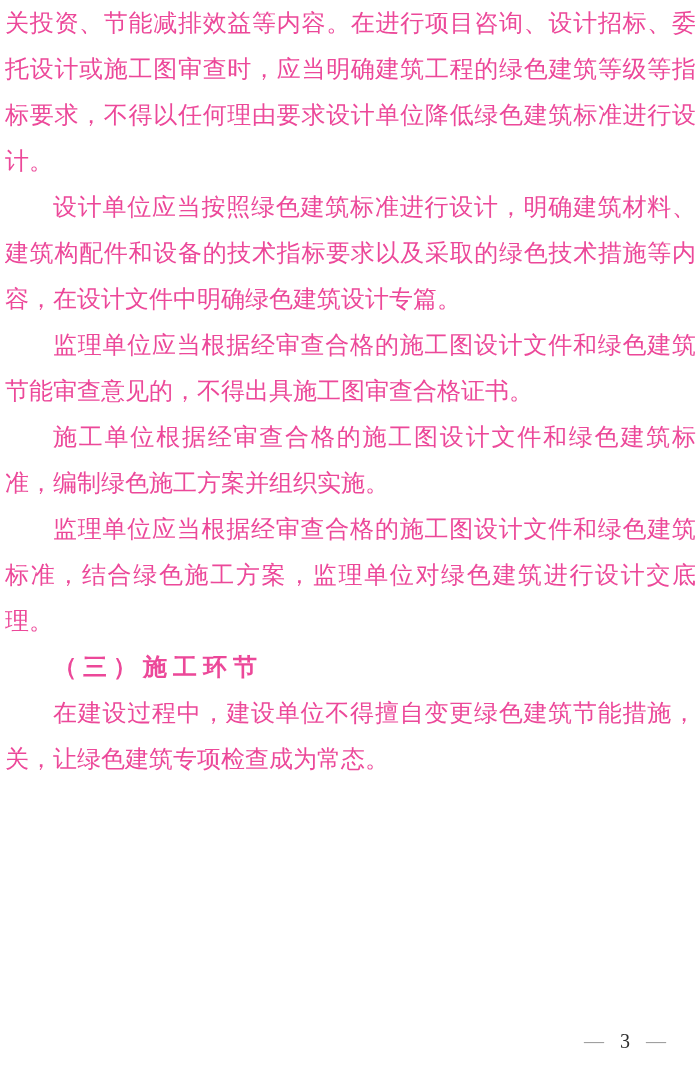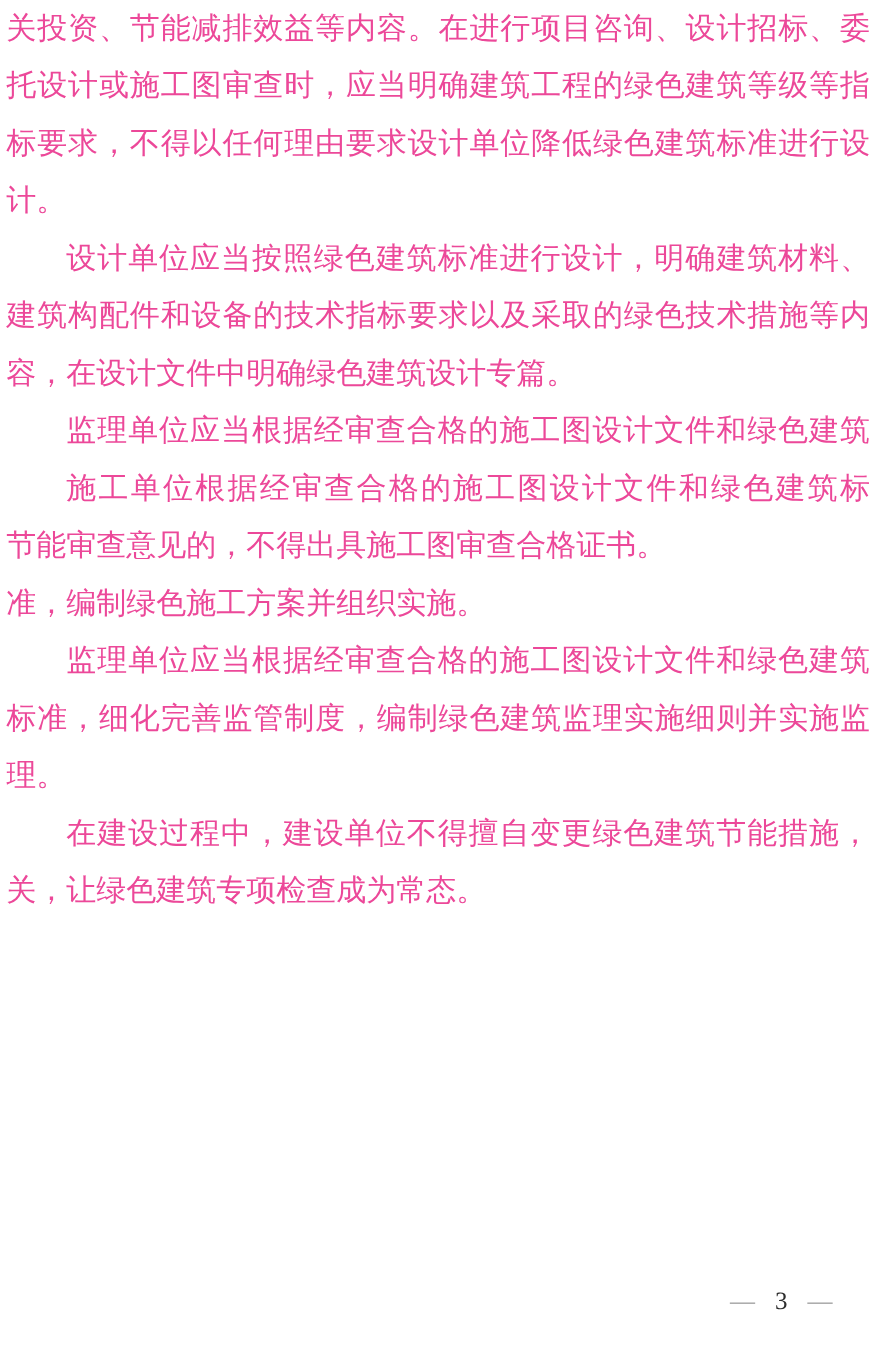--- a/index.html
+++ b/index.html
@@ -72,26 +72,27 @@
   <div class="doc-body">
 
   <div class="line">关投资、节能减排效益等内容。在进行项目咨询、设计招标、委</div>
       <div class="line">托设计或施工图审查时，应当明确建筑工程的绿色建筑等级等指</div>
       <div class="line">标要求，不得以任何理由要求设计单位降低绿色建筑标准进行设</div>
       <div class="line no-fill">计。</div>
       <div class="line indent">设计单位应当按照绿色建筑标准进行设计，明确建筑材料、</div>
       <div class="line">建筑构配件和设备的技术指标要求以及采取的绿色技术措施等内</div>
       <div class="line no-fill">容，在设计文件中明确绿色建筑设计专篇。</div>
       <div class="line indent">监理单位应当根据经审查合格的施工图设计文件和绿色建筑</div>
+      <div class="line no-fill">节能审查意见的，不得出具施工图审查合格证书。</div>
       <div class="line indent">施工单位根据经审查合格的施工图设计文件和绿色建筑标</div>
-      <div class="line no-fill">节能审查意见的，不得出具施工图审查合格证书。</div>
       <div class="line no-fill">准，编制绿色施工方案并组织实施。</div>
       <div class="line indent">监理单位应当根据经审查合格的施工图设计文件和绿色建筑</div>
-      <div class="line">标准，细化完善监管制度，编制绿色建筑监理实施细则并实施监</div>
+      <div class="line">标准，结合绿色施工方案，监理单位对绿色建筑进行设计交底</div>
       <div class="line no-fill">理。</div>
+      <div class="line indent no-fill heading">（三）施工环节</div>
       <div class="line indent">在建设过程中，建设单位不得擅自变更绿色建筑节能措施，</div>
       <div class="line no-fill">关，让绿色建筑专项检查成为常态。</div>
     </div>
   <div class="page-number">
     <span class="dash">—</span>
     <span class="num">3</span>
     <span class="dash">—</span>
   </div>
 </div>
 

